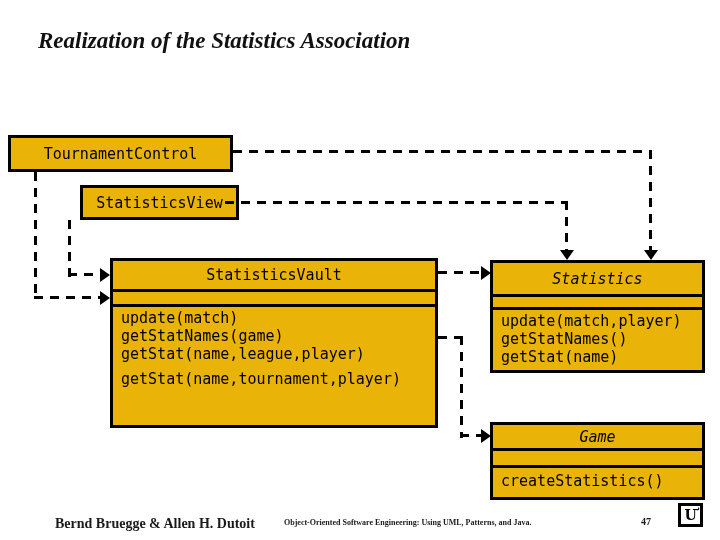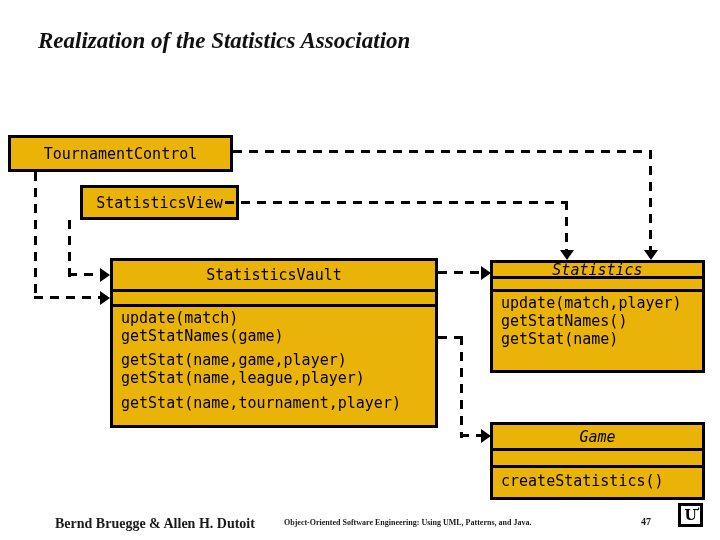--- a/index.html
+++ b/index.html
@@ -69,28 +69,27 @@
   <div class="uml-box uml-simple" style="left:80px;top:185px;width:159px;height:35px;">
     <span>StatisticsView</span>
   </div>
 
   <div class="uml-box" style="left:110px;top:258px;width:328px;height:170px;">
     <div class="uml-head" style="height:31px;">StatisticsVault</div>
     <div class="uml-strip" style="height:15px;"></div>
     <div class="uml-body">
       <div class="m-line">update(match)</div>
       <div class="m-line">getStatNames(game)</div>
-      <div class="m-line gap6">getStat(name,game,player)</div>
       <div class="m-line">getStat(name,league,player)</div>
       <div class="m-line gap7">getStat(name,tournament,player)</div>
     </div>
   </div>
 
   <div class="uml-box" style="left:490px;top:260px;width:215px;height:113px;">
-    <div class="uml-head italic" style="height:16px;">Statistics</div>
+    <div class="uml-head italic" style="height:34px;">Statistics</div>
     <div class="uml-strip" style="height:13px;"></div>
     <div class="uml-body">
       <div class="m-line">update(match,player)</div>
       <div class="m-line">getStatNames()</div>
       <div class="m-line">getStat(name)</div>
     </div>
   </div>
 
   <div class="uml-box" style="left:490px;top:422px;width:215px;height:78px;">
     <div class="uml-head italic" style="height:26px;">Game</div>

